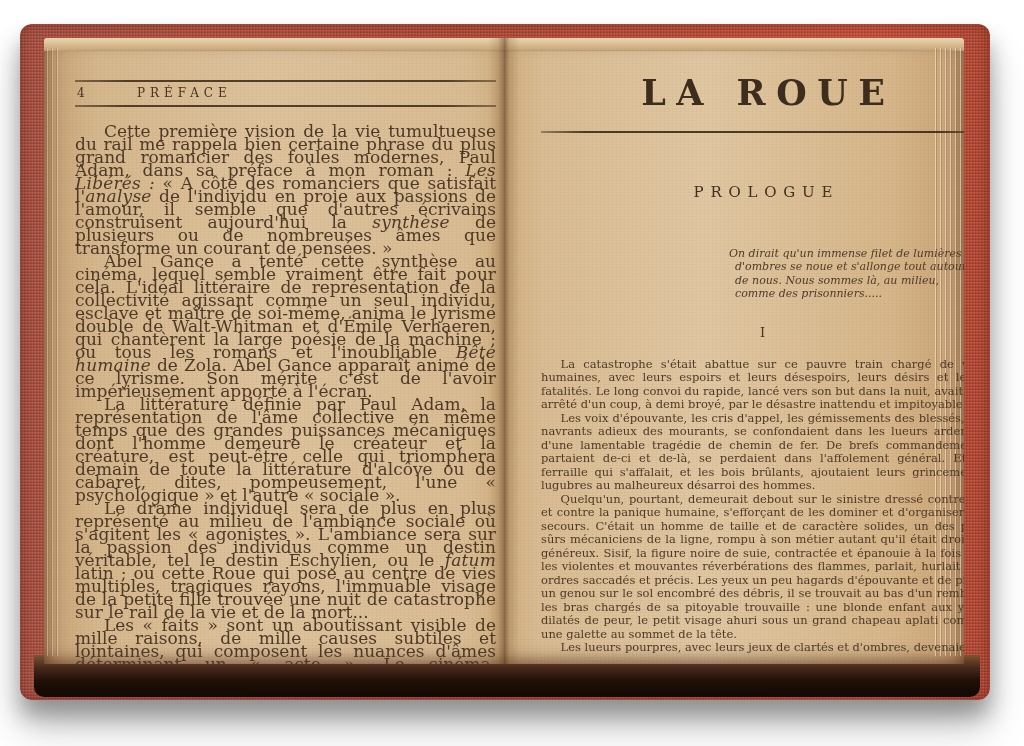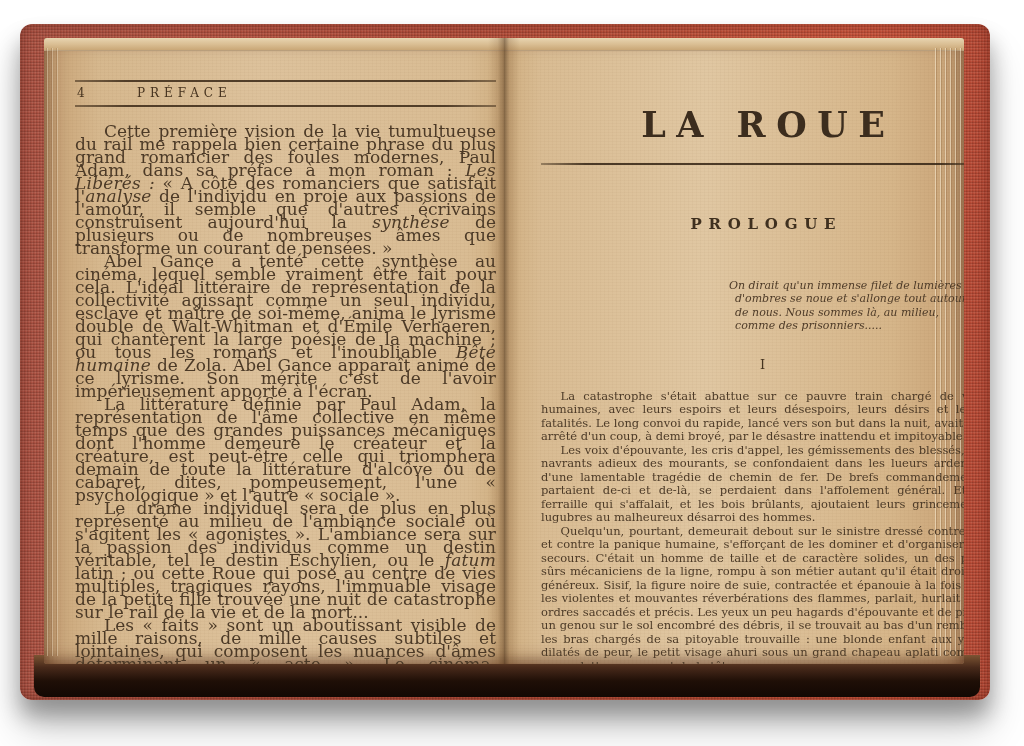--- a/index.html
+++ b/index.html
@@ -69,24 +69,24 @@
   .body-par i { letter-spacing:.2px; }
 
   .signature { margin-top:0; text-align:right; padding-right:56px;
     font-variant:small-caps; font-size:11.5px; letter-spacing:1.5px; color:#5a4731; }
   .dateline { margin-top:0; padding-left:106px; font-style:italic; font-size:12px;
     letter-spacing:.06em; word-spacing:.35em; color:#4c3a27; }
   .end-rule { margin:24px 0 0 142px; width:118px; height:3px;
     background:radial-gradient(ellipse at center, rgba(45,28,12,.9) 0%, rgba(45,28,12,.55) 55%, rgba(45,28,12,0) 100%); }
 
   .book-title { text-align:center; font-size:35px; font-weight:600; color:#3c2d1e;
-    letter-spacing:.30em; text-indent:.30em; line-height:1.25;margin-top:32px; }
+    letter-spacing:.30em; text-indent:.30em; line-height:1.25; }
   .title-rule { margin-top:16px; height:2px;
     background:linear-gradient(90deg, rgba(50,34,18,.4), rgba(50,34,18,.85) 10%, rgba(50,34,18,.85) 90%, rgba(50,34,18,.35)); }
-  .prologue-heading { margin-top:50px; text-align:center; font-size:15px; font-weight:700;
+  .prologue-heading { margin-top:50px; text-align:center; font-size:15px; font-weight:400;
     color:#3f301f; letter-spacing:.45em; text-indent:.45em; }
   .epigraph { margin:46px 0 0 188px; width:252px; font-style:italic; font-size:11px;
     line-height:13.5px; color:#4e3b28; text-indent:-6px; padding-left:6px; }
   .chapter-num { margin-top:24px; text-align:center; font-size:13px; color:#44331f;
     letter-spacing:1px; }
   .first-par { margin-top:18px; }
 </style>
 </head>
 <body>
 

